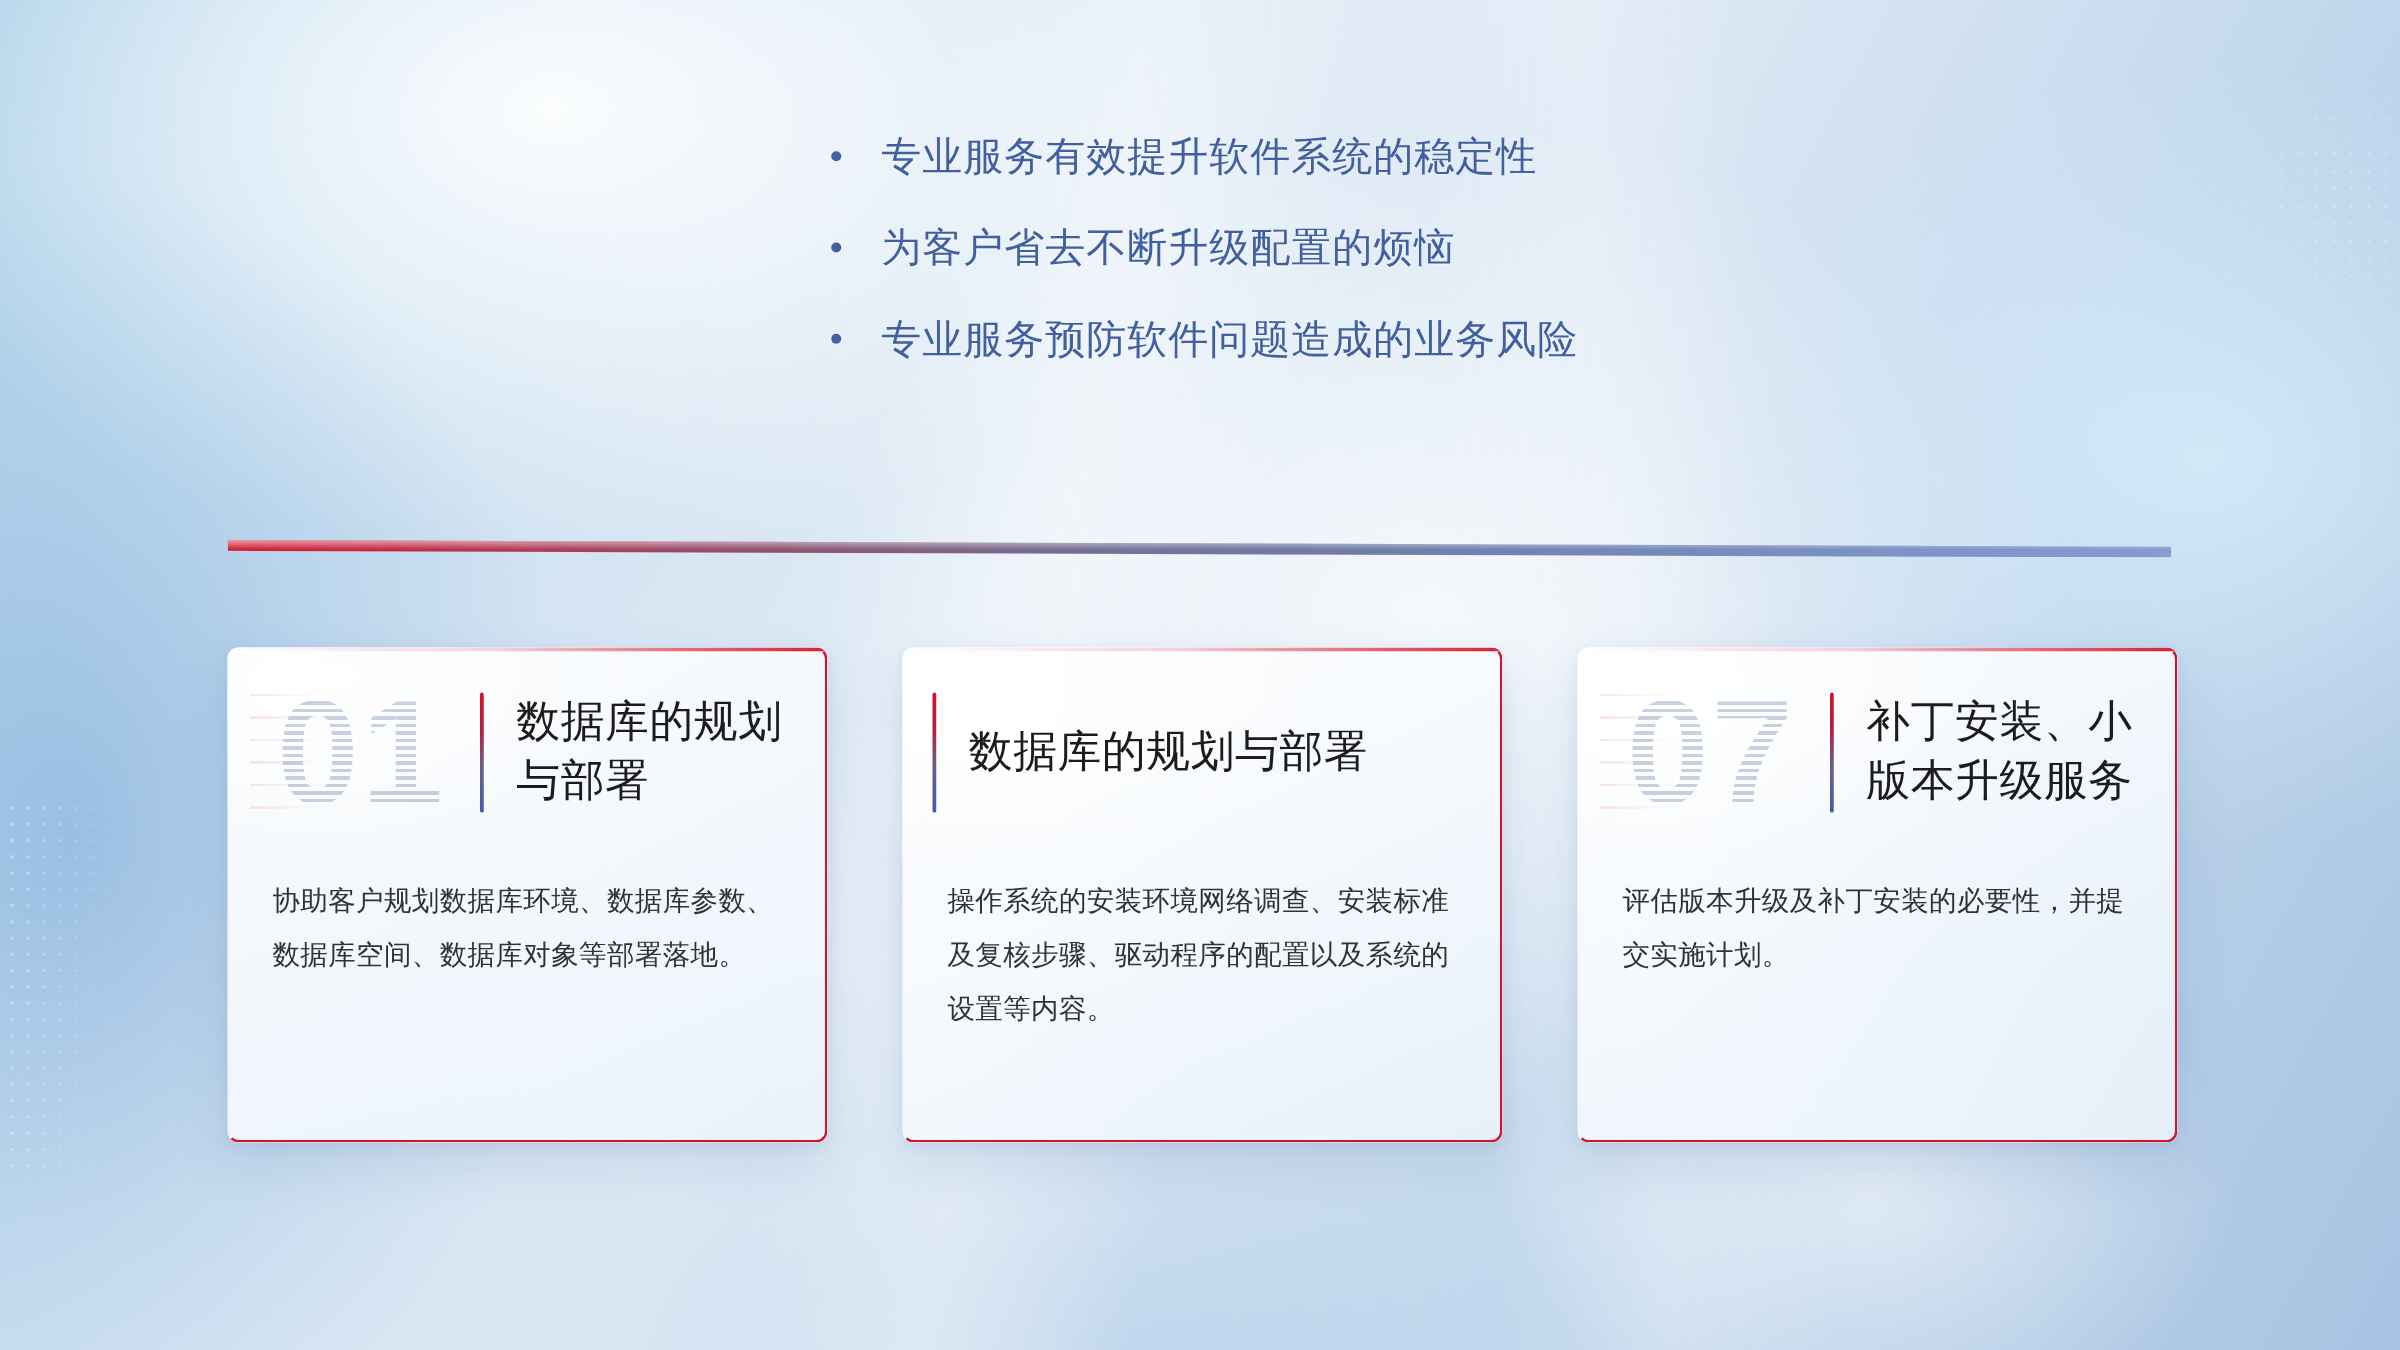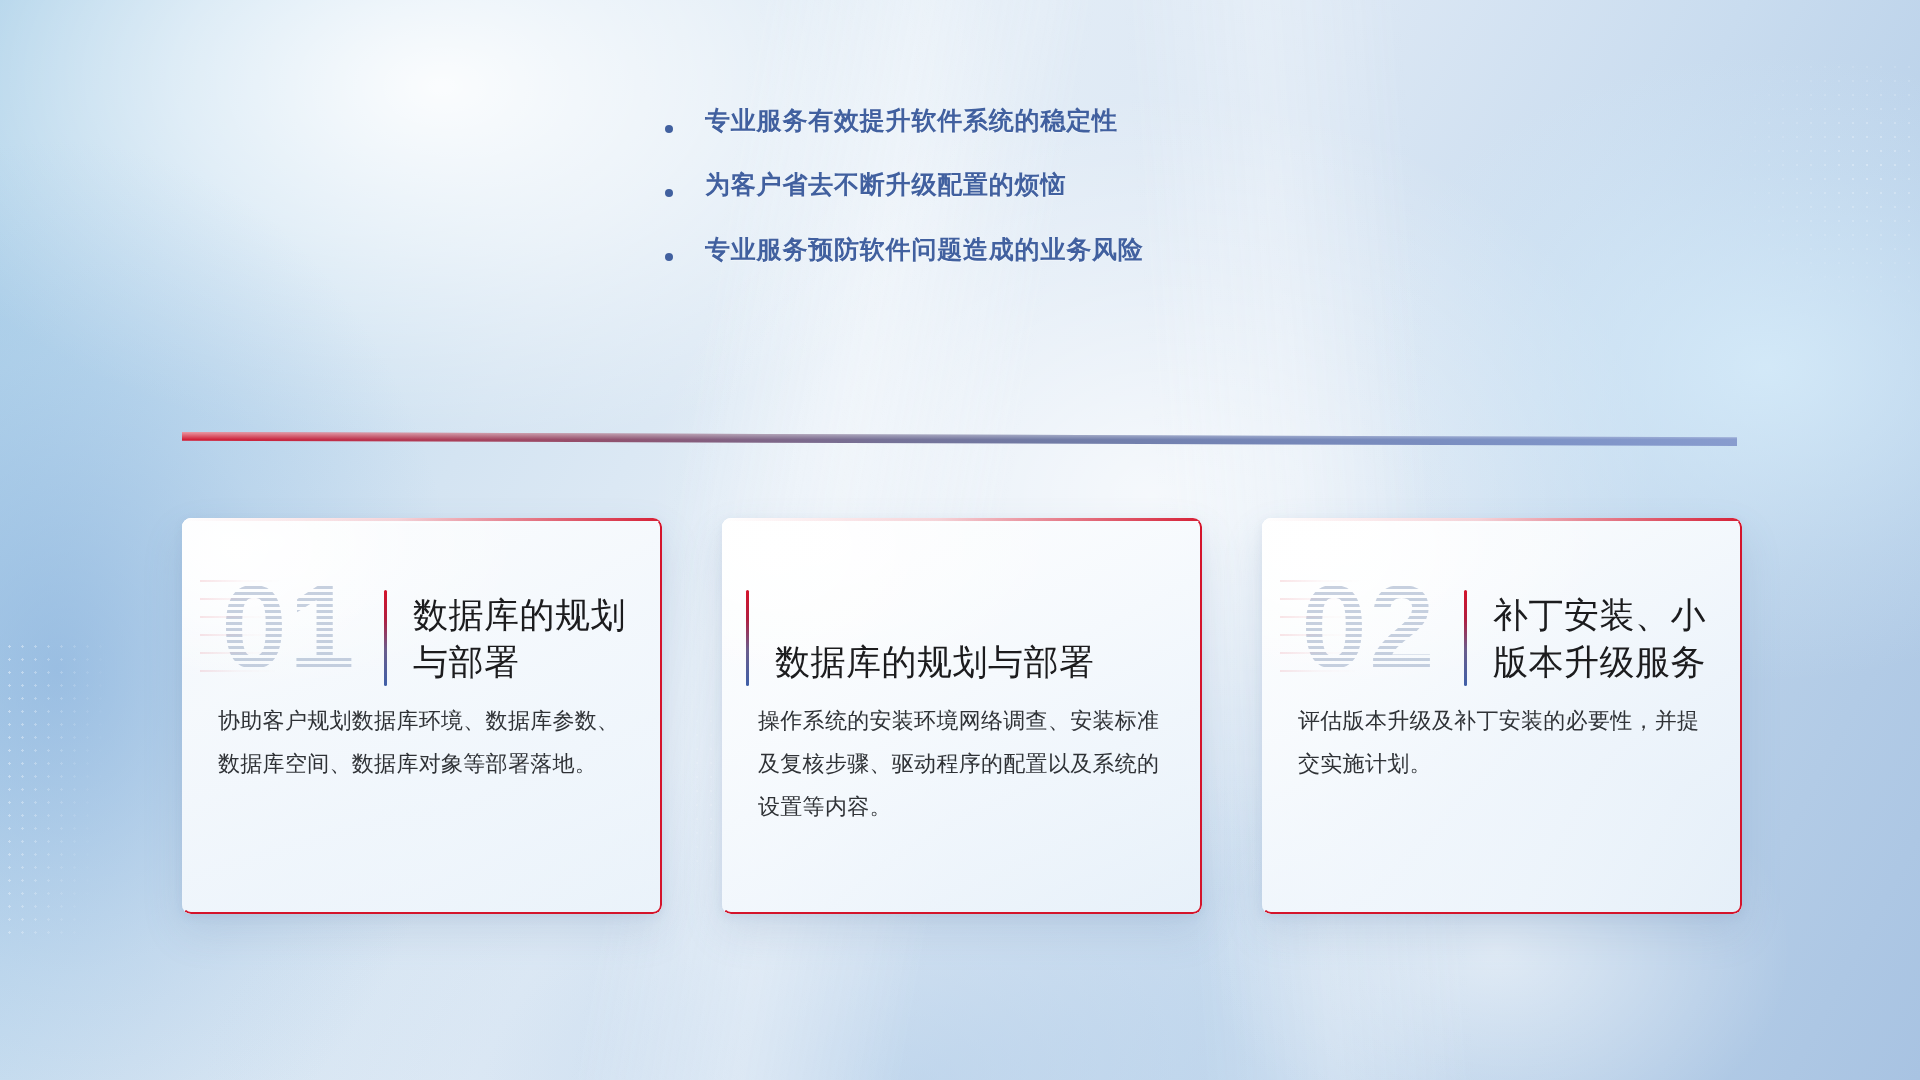--- a/index.html
+++ b/index.html
@@ -78,25 +78,25 @@
     -webkit-mask-image:radial-gradient(ellipse at 70% 40%,rgba(0,0,0,.9),rgba(0,0,0,0) 70%);
             mask-image:radial-gradient(ellipse at 70% 40%,rgba(0,0,0,.9),rgba(0,0,0,0) 70%);
     opacity:.5;
   }
 
   
   #bullets{
     position:absolute;left:665px;top:105px;width:1000px;
   }
   .bullet{
-    display:flex;align-items:center;
+    display:flex;align-items:flex-start;
     margin-bottom:33px;
     color:#41609f;
-    font-size:25px;
-    font-weight:700;
+    font-size:32px;
+    font-weight:400;
     letter-spacing:.8px;
     line-height:1.25;
     text-shadow:0 1px 1px rgba(255,255,255,.45);
   }
   .bullet .dot{
     flex:0 0 auto;
     width:8px;height:8px;border-radius:50%;
     background:#41609f;
     margin-top:16px;margin-right:32px;
   }
@@ -173,21 +173,21 @@
     background:linear-gradient(90deg,rgba(255,255,255,0),rgba(255,255,255,.95),rgba(255,255,255,0));
     pointer-events:none;
   }
   .card .sheen{
     position:absolute;inset:0;pointer-events:none;
     background:radial-gradient(ellipse 420px 240px at 18% 6%, rgba(255,255,255,.75), rgba(255,255,255,0) 62%);
   }
 
   .cardHead{
     position:relative;
-    display:flex;align-items:flex-end;
+    display:flex;align-items:center;
     height:168px;
     padding:0 0 0 18px;
     box-sizing:border-box;
   }
   .ghostNum{
     position:relative;
     flex:0 0 auto;
     width:178px;
     font-size:118px;
     font-weight:700;
@@ -322,20 +322,20 @@
   </div>
 
   <div class="card">
     <div class="sheen"></div>
     <div class="cornerGlow"></div>
     <div class="edge"></div>
     <div class="edgeTop"></div>
     <div class="hiline"></div>
 
     <div class="cardHead">
-      <div class="ghostNum">02</div>
+      <div class="ghostNum">07</div>
       <div class="accentBar"></div>
       <div class="cardTitle">补丁安装、小版本升级服务</div>
     </div>
     <div class="cardBody">评估版本升级及补丁安装的必要性，并提交实施计划。</div>
   </div>
 
 </div>
 
 </body></html>

